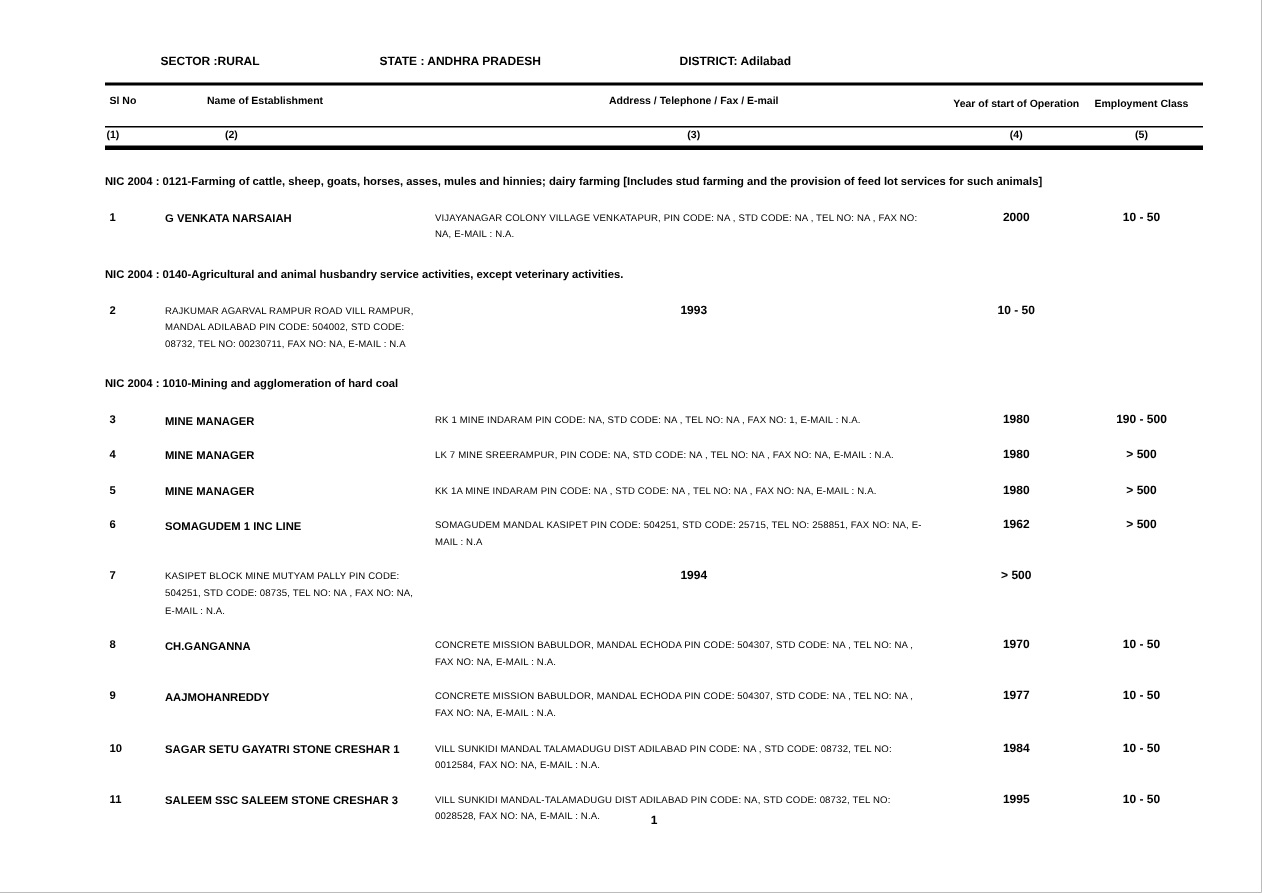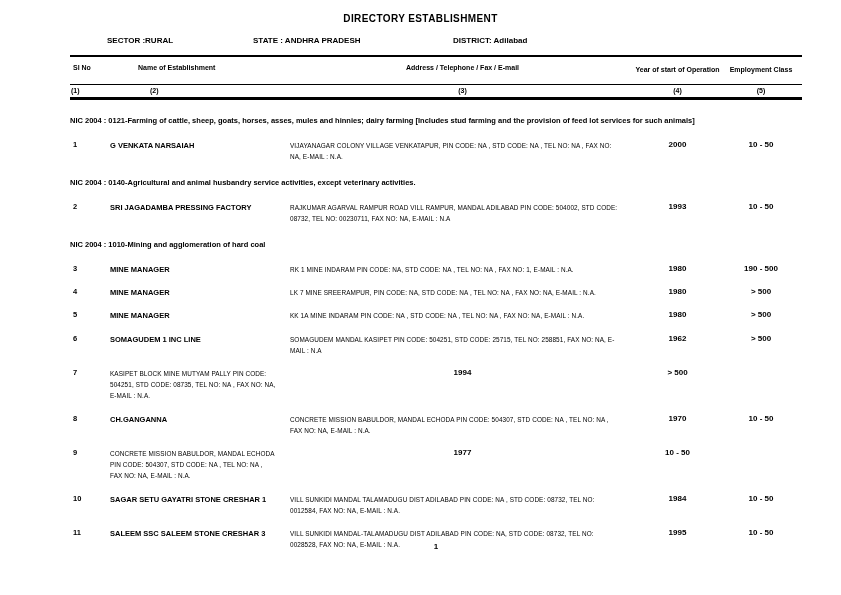--- a/index.html
+++ b/index.html
@@ -40,21 +40,20 @@
   .row .c4{font-size:8px;font-weight:bold;text-align:center;}
   .row .c5{font-size:8px;font-weight:bold;text-align:center;}
   .page-number{position:absolute;top:542px;left:70px;width:732px;text-align:center;
     font-size:8px;font-weight:bold;}
 </style>
 </head>
 <body>
 
 <div class="page">
 
-  <div class="title">DIRECTORY ESTABLISHMENT</div>
 
   <div class="meta">
     <span class="sector">SECTOR :RURAL</span>
     <span class="state">STATE : ANDHRA PRADESH</span>
     <span class="district">DISTRICT:  Adilabad</span>
   </div>
 
   <div class="table">
 
     <div class="rule-med"></div>
@@ -87,21 +86,20 @@
     <div class="c2">G VENKATA NARSAIAH</div>
     <div class="c3">VIJAYANAGAR COLONY VILLAGE VENKATAPUR,  PIN CODE: NA , STD CODE: NA  , TEL NO: NA  , FAX NO: NA, E-MAIL : N.A.</div>
     <div class="c4">2000</div>
     <div class="c5">10 - 50</div>
   </div>
 
   <div class="section-heading">NIC 2004 : 0140-Agricultural and animal husbandry service activities, except veterinary activities.</div>
 
   <div class="grid row">
     <div class="c1">2</div>
-    <div class="c2">SRI JAGADAMBA PRESSING FACTORY</div>
     <div class="c3">RAJKUMAR AGARVAL RAMPUR ROAD VILL RAMPUR, MANDAL ADILABAD  PIN CODE: 504002, STD CODE: 08732, TEL NO: 00230711, FAX NO: NA, E-MAIL : N.A</div>
     <div class="c4">1993</div>
     <div class="c5">10 - 50</div>
   </div>
 
   <div class="section-heading">NIC 2004 : 1010-Mining and agglomeration of hard coal</div>
 
   <div class="grid row">
     <div class="c1">3</div>
     <div class="c2">MINE MANAGER</div>
@@ -145,20 +143,21 @@
   <div class="grid row">
     <div class="c1">8</div>
     <div class="c2">CH.GANGANNA</div>
     <div class="c3">CONCRETE MISSION BABULDOR, MANDAL ECHODA  PIN CODE: 504307, STD CODE: NA  , TEL NO: NA , FAX NO: NA, E-MAIL : N.A.</div>
     <div class="c4">1970</div>
     <div class="c5">10 - 50</div>
   </div>
 
   <div class="grid row">
     <div class="c1">9</div>
+    <div class="c2">AAJMOHANREDDY</div>
     <div class="c3">CONCRETE MISSION BABULDOR, MANDAL ECHODA  PIN CODE: 504307, STD CODE: NA , TEL NO: NA , FAX NO: NA, E-MAIL : N.A.</div>
     <div class="c4">1977</div>
     <div class="c5">10 - 50</div>
   </div>
 
   <div class="grid row">
     <div class="c1">10</div>
     <div class="c2">SAGAR SETU GAYATRI STONE CRESHAR 1</div>
     <div class="c3">VILL  SUNKIDI MANDAL TALAMADUGU DIST ADILABAD  PIN CODE: NA , STD CODE: 08732, TEL NO: 0012584, FAX NO: NA, E-MAIL : N.A.</div>
     <div class="c4">1984</div>

